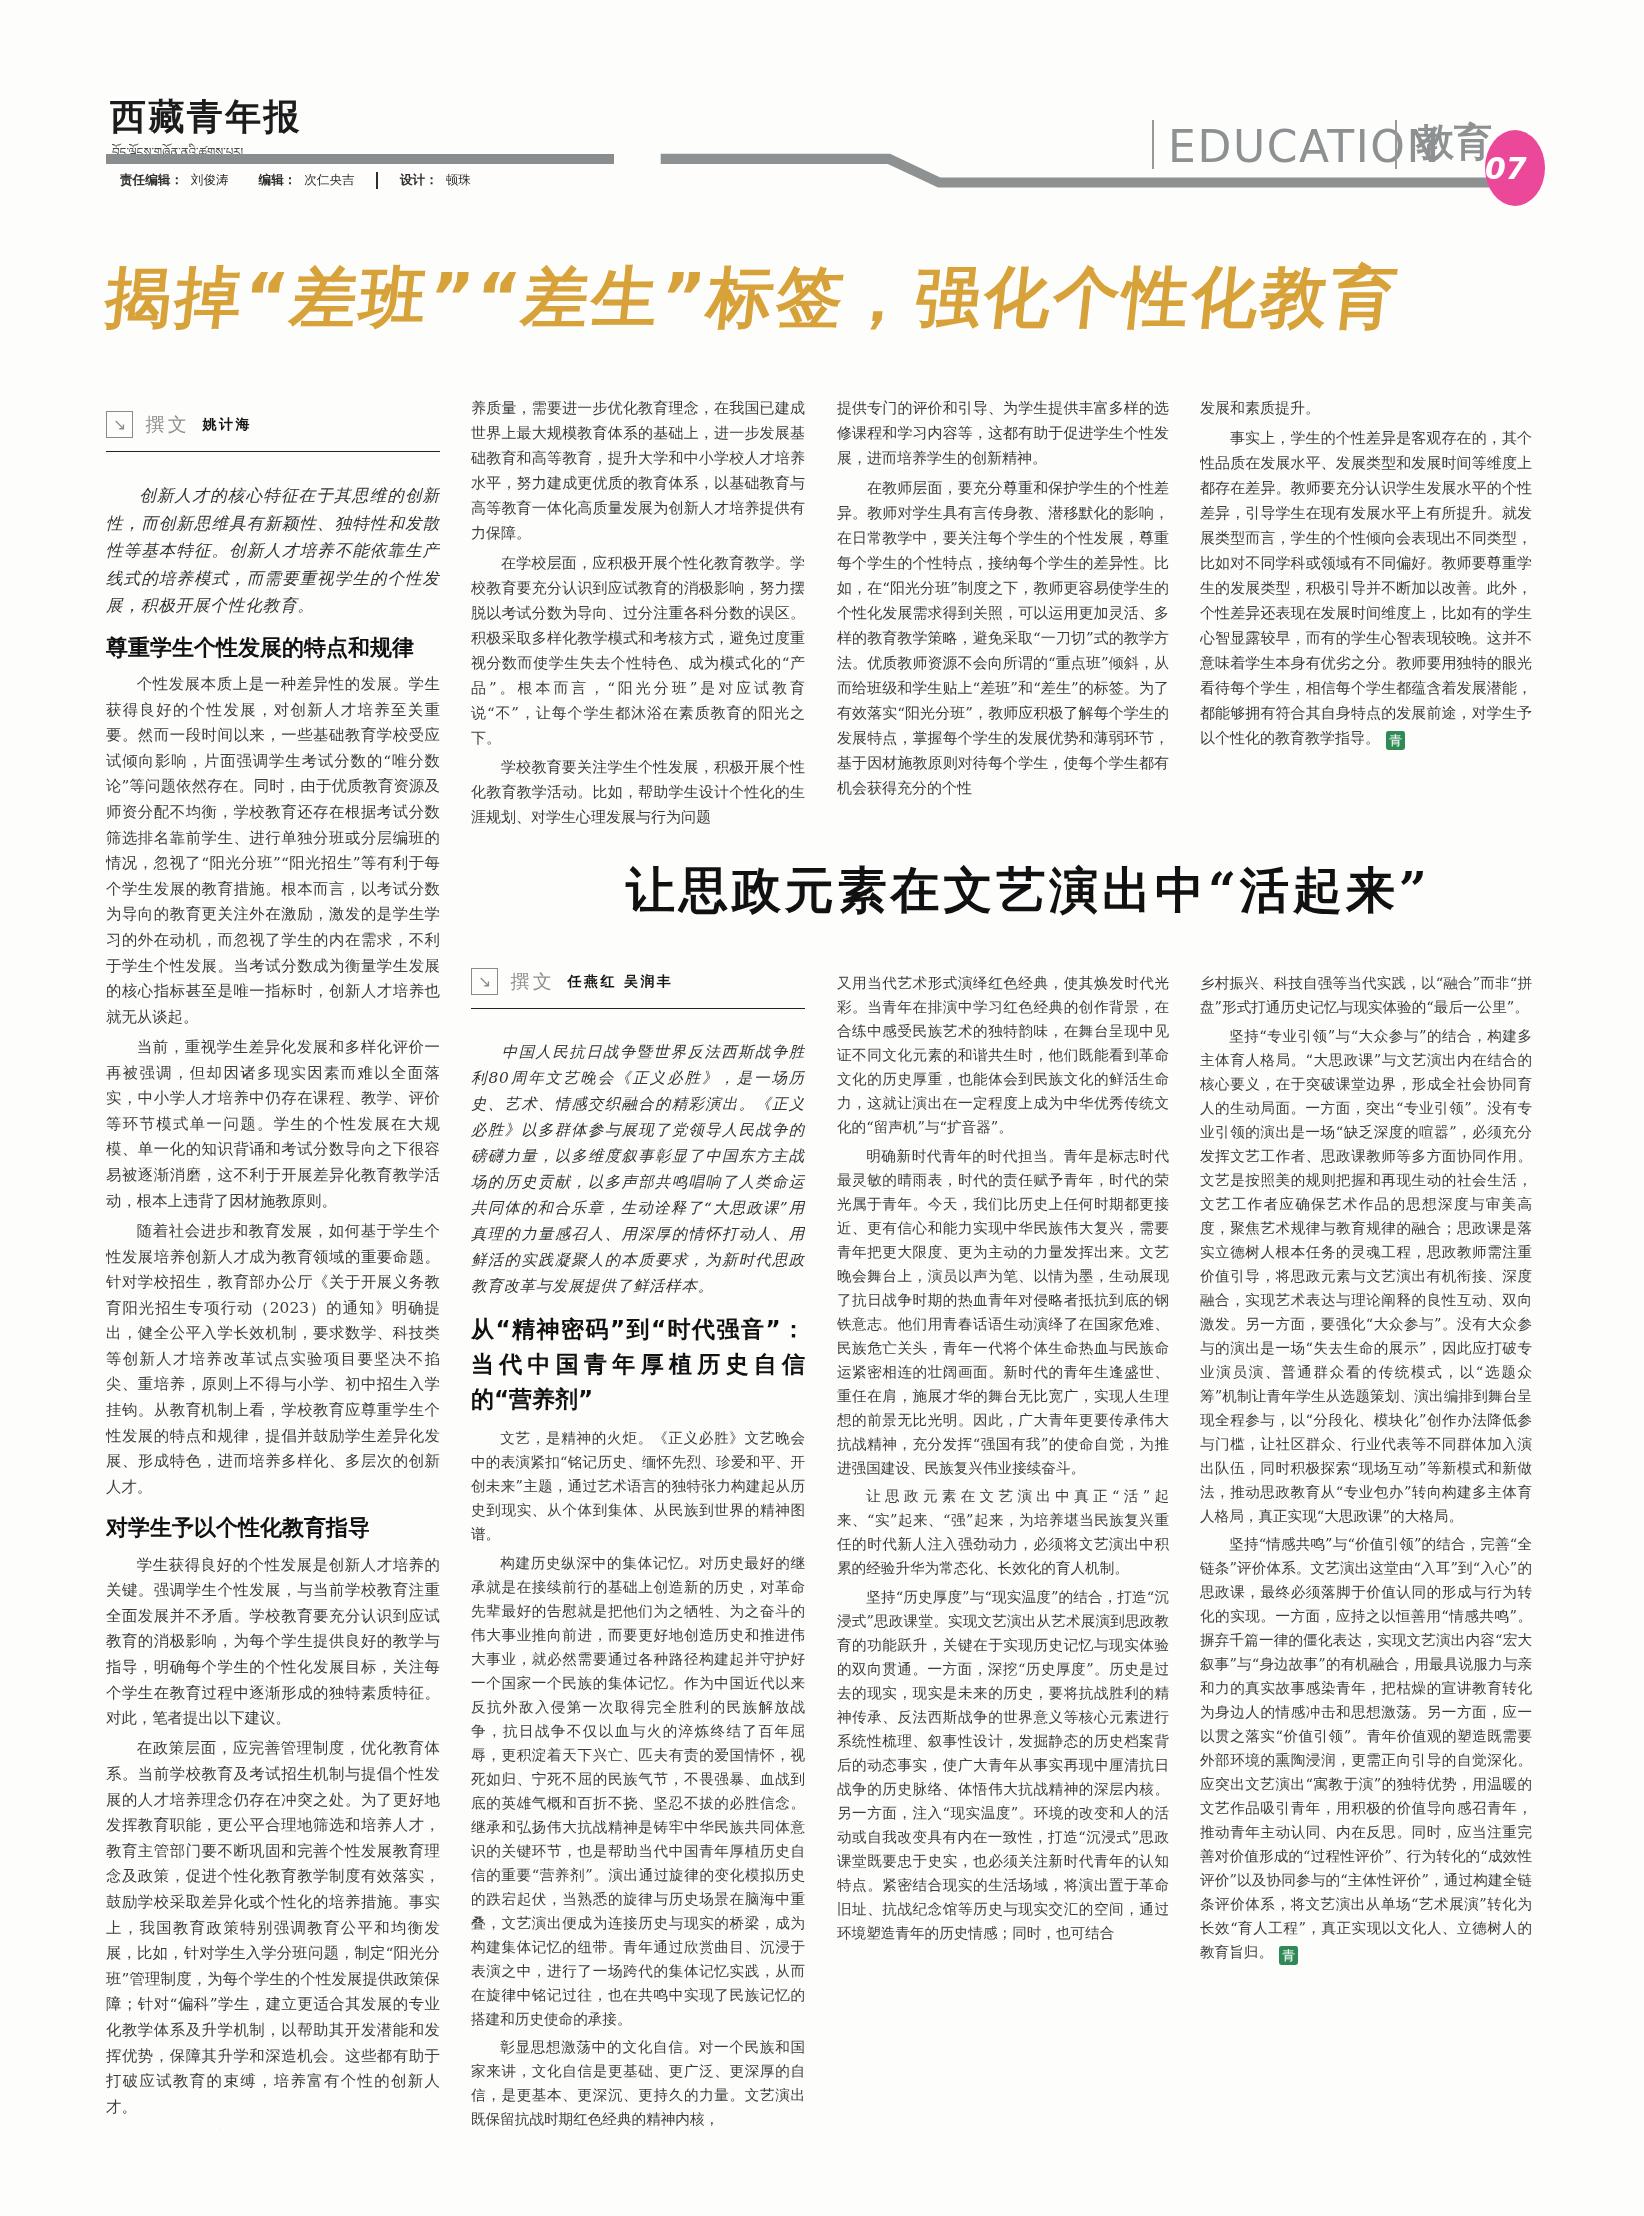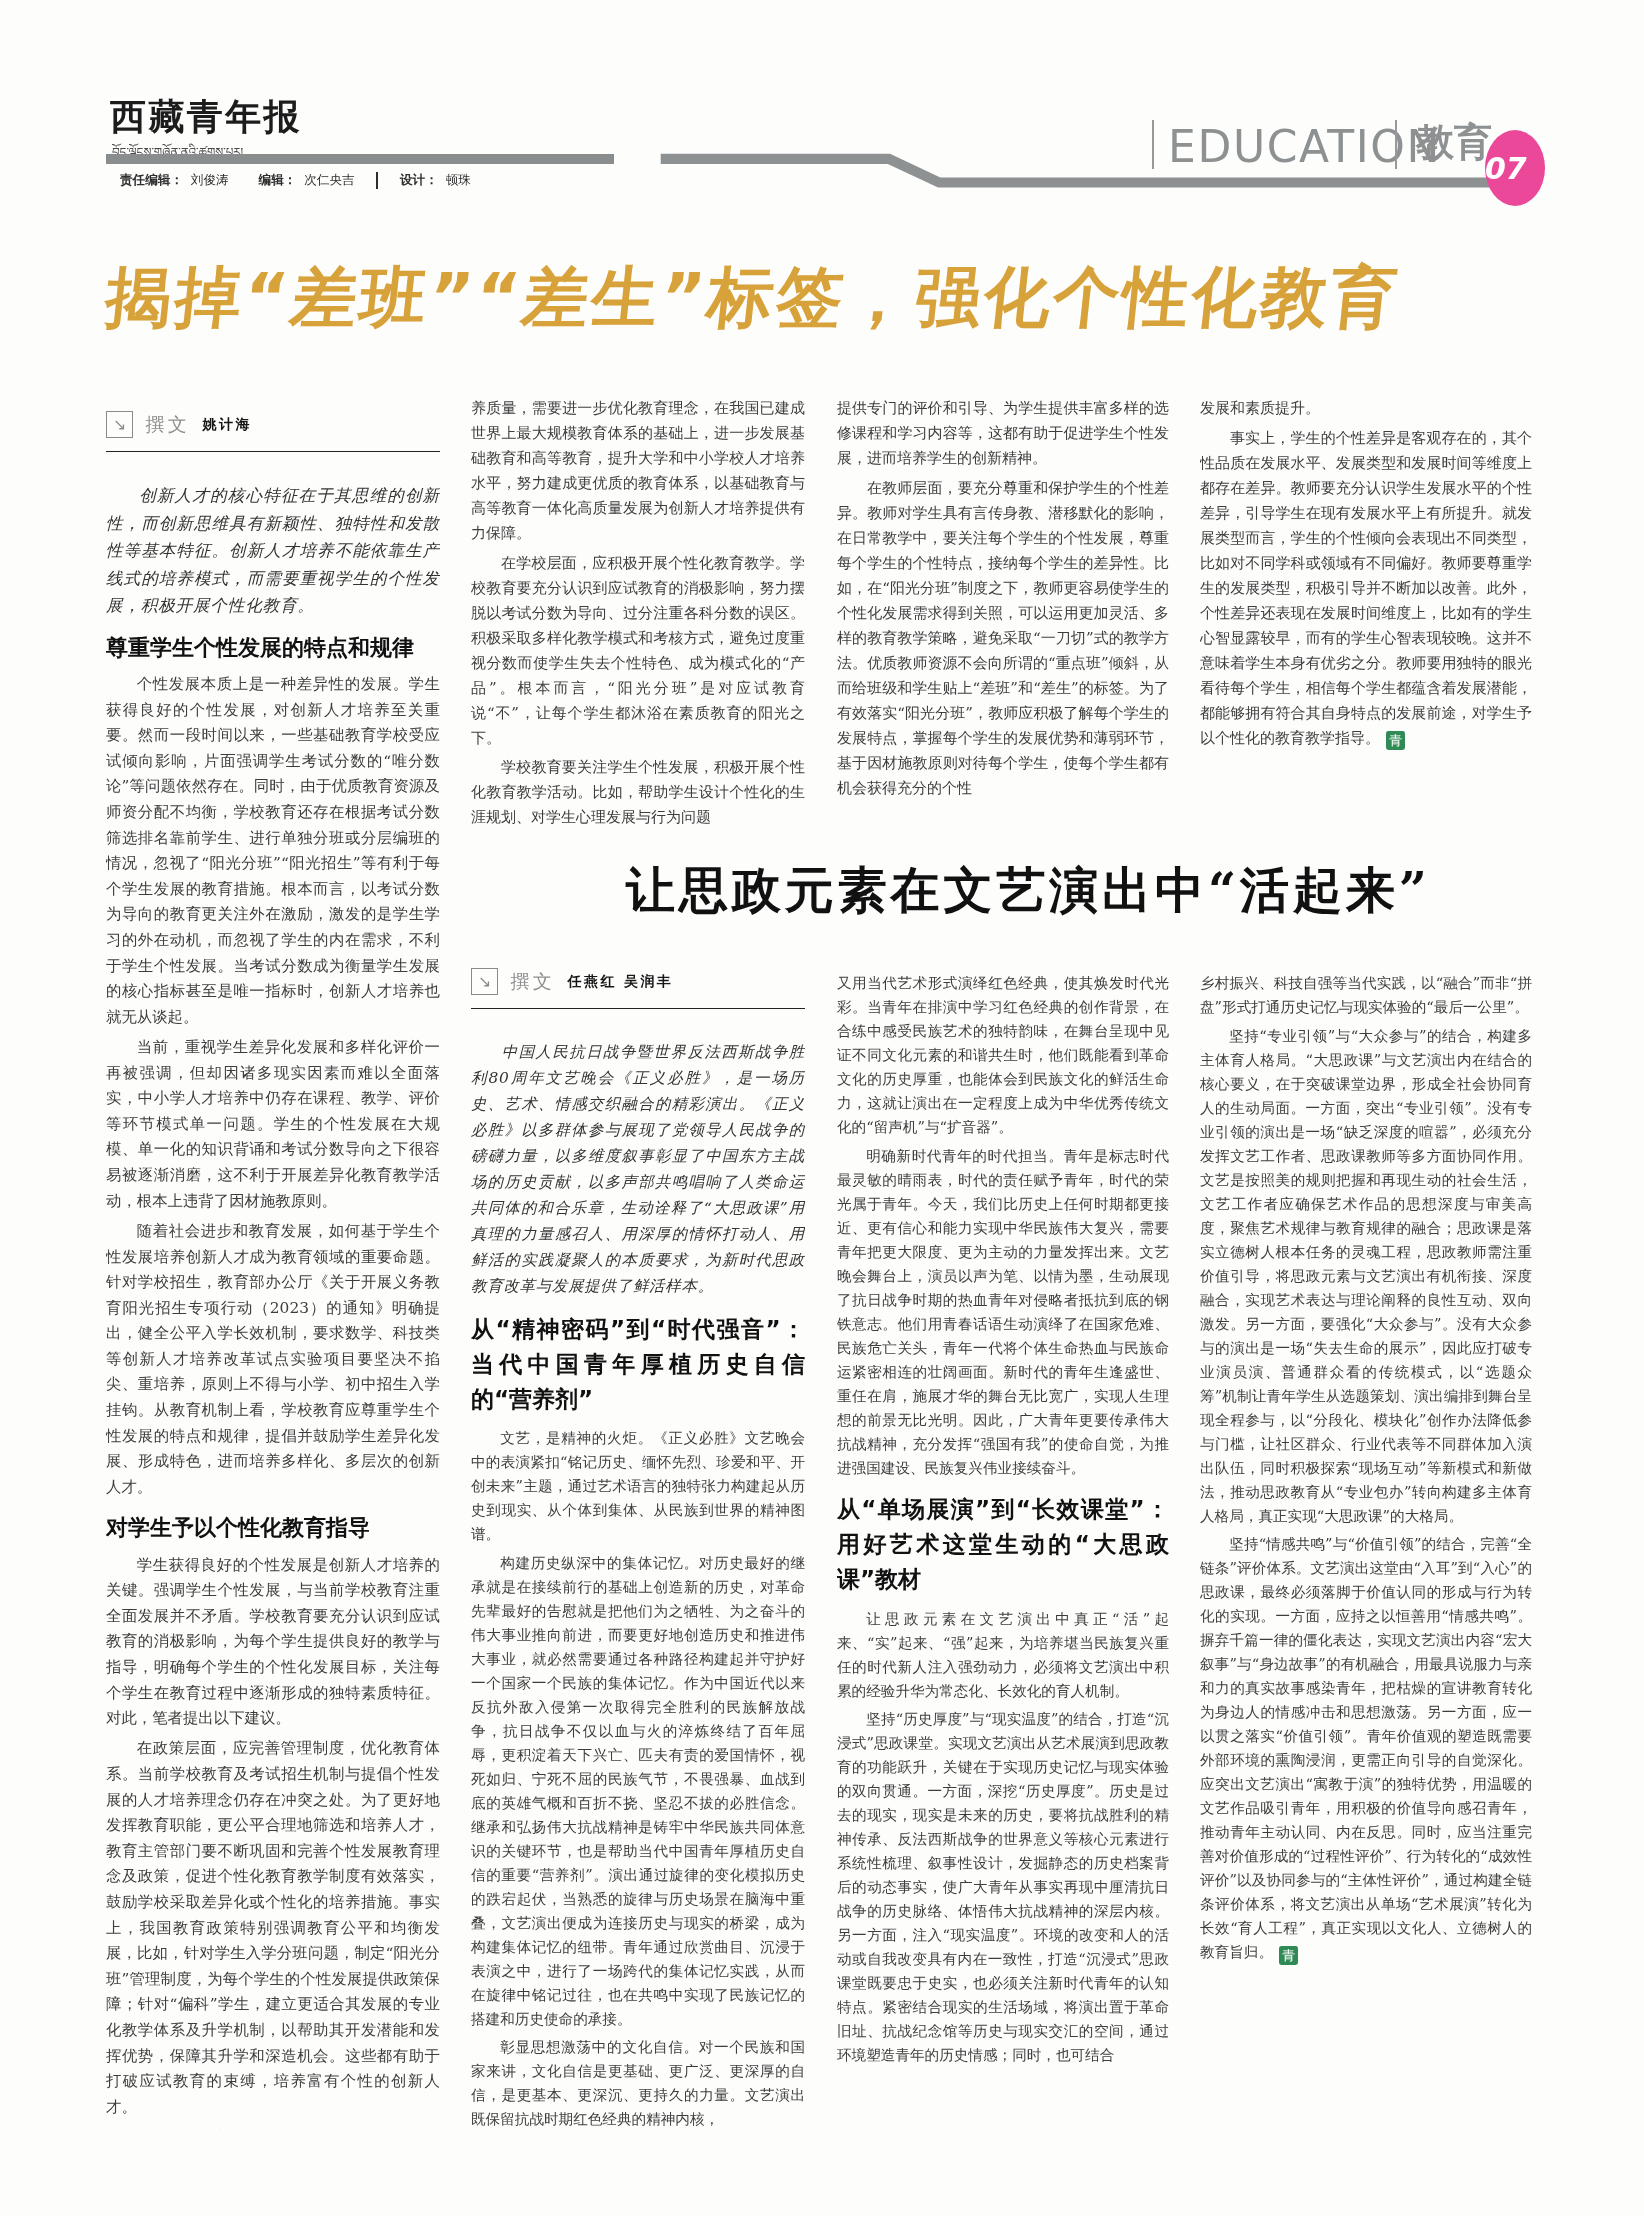--- a/index.html
+++ b/index.html
@@ -137,21 +137,20 @@
   <div class="col a2" id="a2col1">
       <p class="blk intro">中国人民抗日战争暨世界反法西斯战争胜利80周年文艺晚会《正义必胜》，是一场历史、艺术、情感交织融合的精彩演出。《正义必胜》以多群体参与展现了党领导人民战争的磅礴力量，以多维度叙事彰显了中国东方主战场的历史贡献，以多声部共鸣唱响了人类命运共同体的和合乐章，生动诠释了“大思政课”用真理的力量感召人、用深厚的情怀打动人、用鲜活的实践凝聚人的本质要求，为新时代思政教育改革与发展提供了鲜活样本。</p>
       <h3 class="blk subhead">从“精神密码”到“时代强音”：当代中国青年厚植历史自信的“营养剂”</h3>
       <p class="blk para">文艺，是精神的火炬。《正义必胜》文艺晚会中的表演紧扣“铭记历史、缅怀先烈、珍爱和平、开创未来”主题，通过艺术语言的独特张力构建起从历史到现实、从个体到集体、从民族到世界的精神图谱。</p>
       <p class="blk para">构建历史纵深中的集体记忆。对历史最好的继承就是在接续前行的基础上创造新的历史，对革命先辈最好的告慰就是把他们为之牺牲、为之奋斗的伟大事业推向前进，而要更好地创造历史和推进伟大事业，就必然需要通过各种路径构建起并守护好一个国家一个民族的集体记忆。作为中国近代以来反抗外敌入侵第一次取得完全胜利的民族解放战争，抗日战争不仅以血与火的淬炼终结了百年屈辱，更积淀着天下兴亡、匹夫有责的爱国情怀，视死如归、宁死不屈的民族气节，不畏强暴、血战到底的英雄气概和百折不挠、坚忍不拔的必胜信念。继承和弘扬伟大抗战精神是铸牢中华民族共同体意识的关键环节，也是帮助当代中国青年厚植历史自信的重要“营养剂”。演出通过旋律的变化模拟历史的跌宕起伏，当熟悉的旋律与历史场景在脑海中重叠，文艺演出便成为连接历史与现实的桥梁，成为构建集体记忆的纽带。青年通过欣赏曲目、沉浸于表演之中，进行了一场跨代的集体记忆实践，从而在旋律中铭记过往，也在共鸣中实现了民族记忆的搭建和历史使命的承接。</p>
       <p class="blk para">彰显思想激荡中的文化自信。对一个民族和国家来讲，文化自信是更基础、更广泛、更深厚的自信，是更基本、更深沉、更持久的力量。文艺演出既保留抗战时期红色经典的精神内核，</p>
     </div>
   <div class="col a2" id="a2col2">
       <p class="blk para cont">又用当代艺术形式演绎红色经典，使其焕发时代光彩。当青年在排演中学习红色经典的创作背景，在合练中感受民族艺术的独特韵味，在舞台呈现中见证不同文化元素的和谐共生时，他们既能看到革命文化的历史厚重，也能体会到民族文化的鲜活生命力，这就让演出在一定程度上成为中华优秀传统文化的“留声机”与“扩音器”。</p>
       <p class="blk para">明确新时代青年的时代担当。青年是标志时代最灵敏的晴雨表，时代的责任赋予青年，时代的荣光属于青年。今天，我们比历史上任何时期都更接近、更有信心和能力实现中华民族伟大复兴，需要青年把更大限度、更为主动的力量发挥出来。文艺晚会舞台上，演员以声为笔、以情为墨，生动展现了抗日战争时期的热血青年对侵略者抵抗到底的钢铁意志。他们用青春话语生动演绎了在国家危难、民族危亡关头，青年一代将个体生命热血与民族命运紧密相连的壮阔画面。新时代的青年生逢盛世、重任在肩，施展才华的舞台无比宽广，实现人生理想的前景无比光明。因此，广大青年更要传承伟大抗战精神，充分发挥“强国有我”的使命自觉，为推进强国建设、民族复兴伟业接续奋斗。</p>
-      <h3 class="blk subhead">从“单场展演”到“长效课堂”：用好艺术这堂生动的“大思政课”教材</h3>
       <p class="blk para">让思政元素在文艺演出中真正“活”起来、“实”起来、“强”起来，为培养堪当民族复兴重任的时代新人注入强劲动力，必须将文艺演出中积累的经验升华为常态化、长效化的育人机制。</p>
       <p class="blk para">坚持“历史厚度”与“现实温度”的结合，打造“沉浸式”思政课堂。实现文艺演出从艺术展演到思政教育的功能跃升，关键在于实现历史记忆与现实体验的双向贯通。一方面，深挖“历史厚度”。历史是过去的现实，现实是未来的历史，要将抗战胜利的精神传承、反法西斯战争的世界意义等核心元素进行系统性梳理、叙事性设计，发掘静态的历史档案背后的动态事实，使广大青年从事实再现中厘清抗日战争的历史脉络、体悟伟大抗战精神的深层内核。另一方面，注入“现实温度”。环境的改变和人的活动或自我改变具有内在一致性，打造“沉浸式”思政课堂既要忠于史实，也必须关注新时代青年的认知特点。紧密结合现实的生活场域，将演出置于革命旧址、抗战纪念馆等历史与现实交汇的空间，通过环境塑造青年的历史情感；同时，也可结合</p>
     </div>
   <div class="col a2" id="a2col3">
       <p class="blk para cont">乡村振兴、科技自强等当代实践，以“融合”而非“拼盘”形式打通历史记忆与现实体验的“最后一公里”。</p>
       <p class="blk para">坚持“专业引领”与“大众参与”的结合，构建多主体育人格局。“大思政课”与文艺演出内在结合的核心要义，在于突破课堂边界，形成全社会协同育人的生动局面。一方面，突出“专业引领”。没有专业引领的演出是一场“缺乏深度的喧嚣”，必须充分发挥文艺工作者、思政课教师等多方面协同作用。文艺是按照美的规则把握和再现生动的社会生活，文艺工作者应确保艺术作品的思想深度与审美高度，聚焦艺术规律与教育规律的融合；思政课是落实立德树人根本任务的灵魂工程，思政教师需注重价值引导，将思政元素与文艺演出有机衔接、深度融合，实现艺术表达与理论阐释的良性互动、双向激发。另一方面，要强化“大众参与”。没有大众参与的演出是一场“失去生命的展示”，因此应打破专业演员演、普通群众看的传统模式，以“选题众筹”机制让青年学生从选题策划、演出编排到舞台呈现全程参与，以“分段化、模块化”创作办法降低参与门槛，让社区群众、行业代表等不同群体加入演出队伍，同时积极探索“现场互动”等新模式和新做法，推动思政教育从“专业包办”转向构建多主体育人格局，真正实现“大思政课”的大格局。</p>
       <p class="blk para">坚持“情感共鸣”与“价值引领”的结合，完善“全链条”评价体系。文艺演出这堂由“入耳”到“入心”的思政课，最终必须落脚于价值认同的形成与行为转化的实现。一方面，应持之以恒善用“情感共鸣”。摒弃千篇一律的僵化表达，实现文艺演出内容“宏大叙事”与“身边故事”的有机融合，用最具说服力与亲和力的真实故事感染青年，把枯燥的宣讲教育转化为身边人的情感冲击和思想激荡。另一方面，应一以贯之落实“价值引领”。青年价值观的塑造既需要外部环境的熏陶浸润，更需正向引导的自觉深化。应突出文艺演出“寓教于演”的独特优势，用温暖的文艺作品吸引青年，用积极的价值导向感召青年，推动青年主动认同、内在反思。同时，应当注重完善对价值形成的“过程性评价”、行为转化的“成效性评价”以及协同参与的“主体性评价”，通过构建全链条评价体系，将文艺演出从单场“艺术展演”转化为长效“育人工程”，真正实现以文化人、立德树人的教育旨归。<span class="end-marker">青</span></p>
     </div>
 
 </div>

